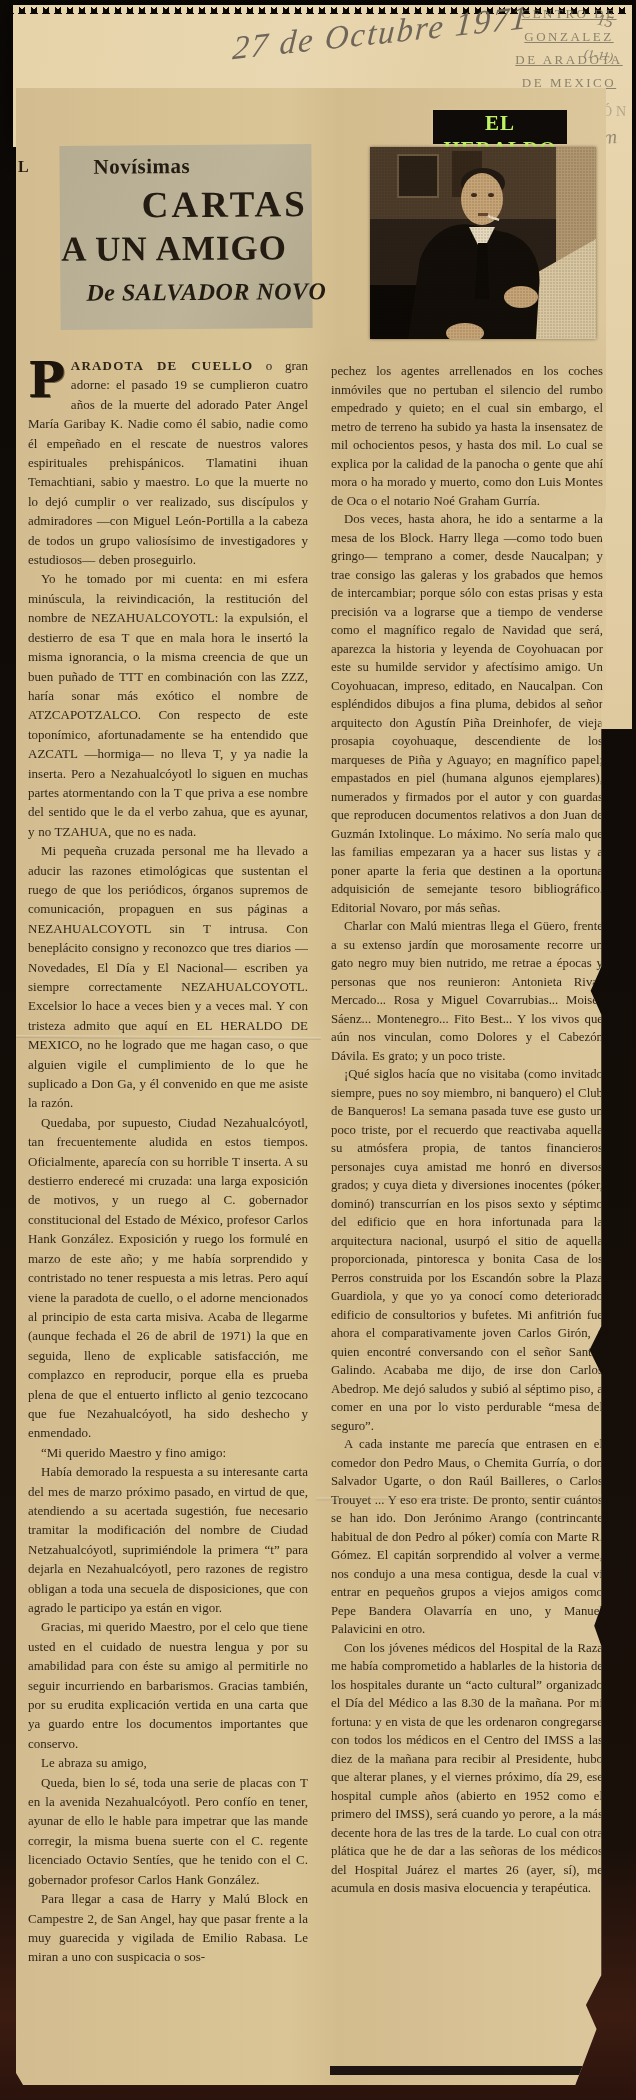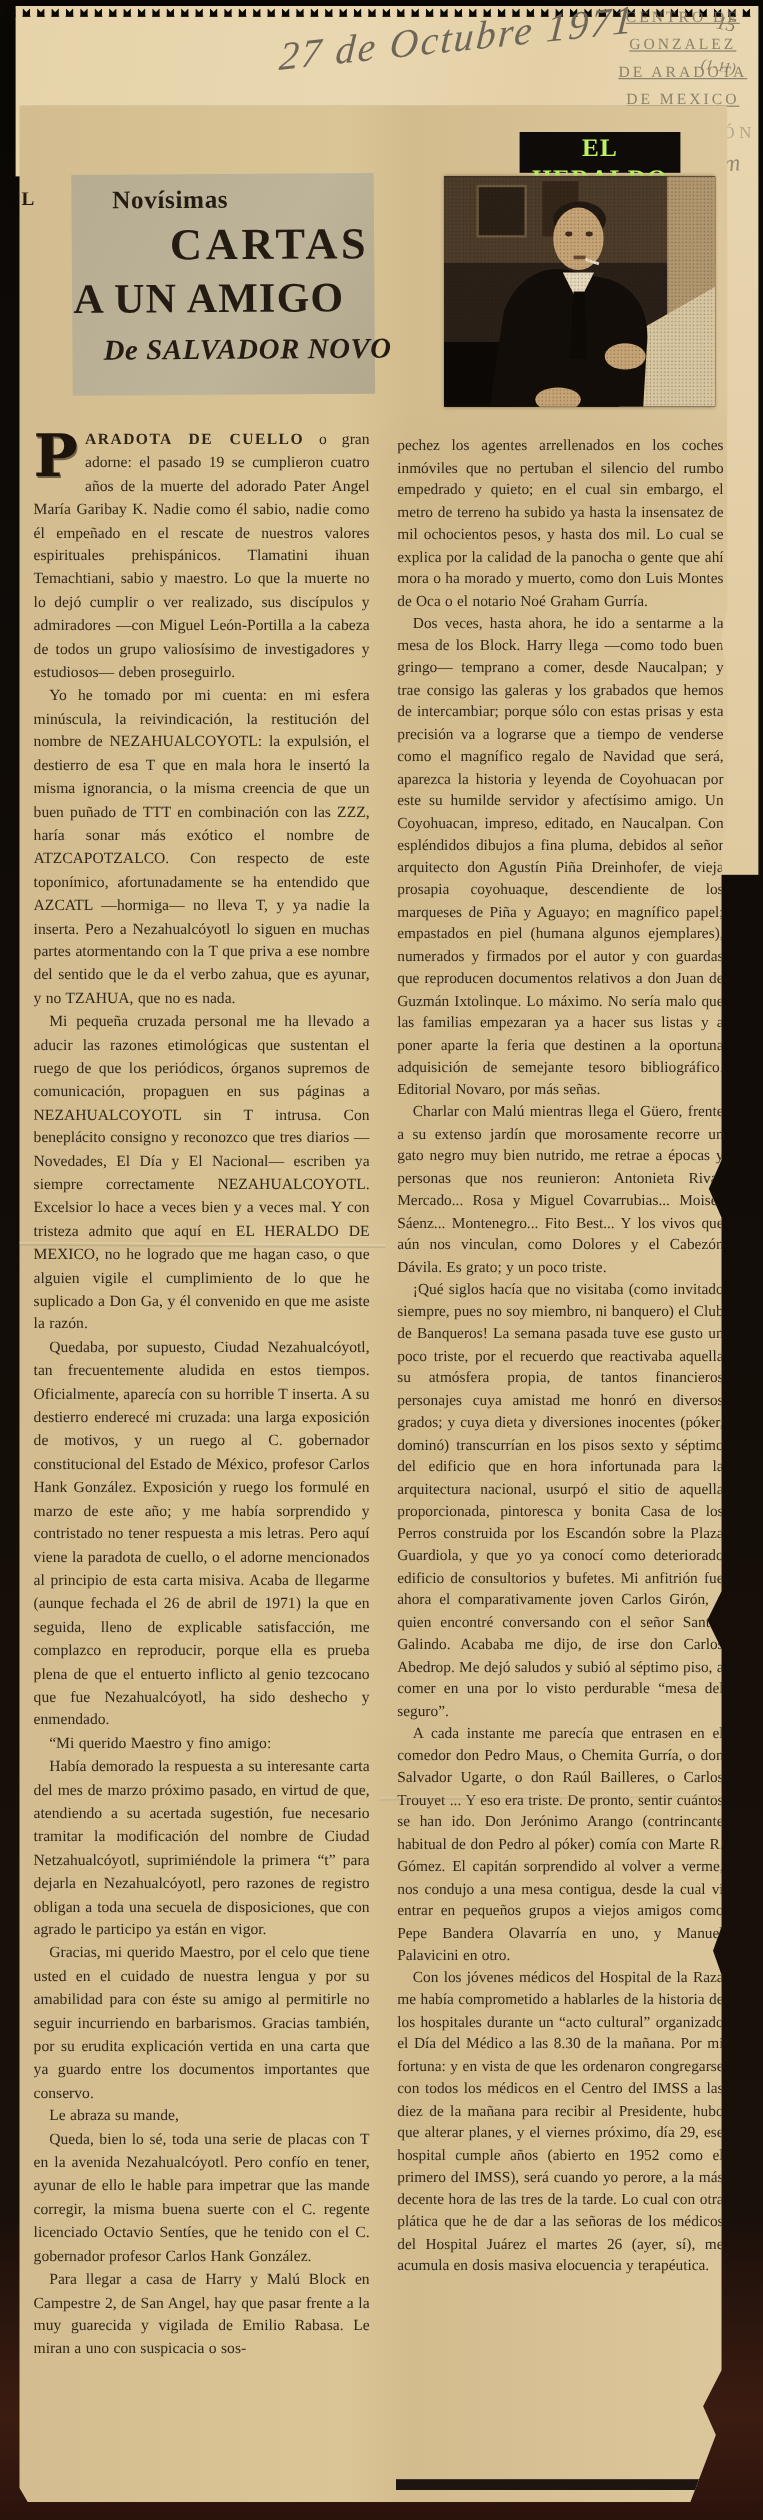--- a/index.html
+++ b/index.html
@@ -170,21 +170,21 @@
   </div>
 
   <div class="col col-left">
       <p class="para opening"><span class="dropcap">P</span><b class="lead">ARADOTA DE CUELLO</b> o gran adorne: el pasado 19 se cumplieron cuatro años de la muerte del adorado Pater Angel María Garibay K. Nadie como él sabio, nadie como él empeñado en el rescate de nuestros valores espirituales prehispánicos. Tlamatini ihuan Temachtiani, sabio y maestro. Lo que la muerte no lo dejó cumplir o ver realizado, sus discípulos y admiradores —con Miguel León-Portilla a la cabeza de todos un grupo valiosísimo de investigadores y estudiosos— deben proseguirlo.</p>
       <p class="para normal">Yo he tomado por mi cuenta: en mi esfera minúscula, la reivindicación, la restitución del nombre de NEZAHUALCOYOTL: la expulsión, el destierro de esa T que en mala hora le insertó la misma ignorancia, o la misma creencia de que un buen puñado de TTT en combinación con las ZZZ, haría sonar más exótico el nombre de ATZCAPOTZALCO. Con respecto de este toponímico, afortunadamente se ha entendido que AZCATL —hormiga— no lleva T, y ya nadie la inserta. Pero a Nezahualcóyotl lo siguen en muchas partes atormentando con la T que priva a ese nombre del sentido que le da el verbo zahua, que es ayunar, y no TZAHUA, que no es nada.</p>
       <p class="para normal">Mi pequeña cruzada personal me ha llevado a aducir las razones etimológicas que sustentan el ruego de que los periódicos, órganos supremos de comunicación, propaguen en sus páginas a NEZAHUALCOYOTL sin T intrusa. Con beneplácito consigno y reconozco que tres diarios —Novedades, El Día y El Nacional— escriben ya siempre correctamente NEZAHUALCOYOTL. Excelsior lo hace a veces bien y a veces mal. Y con tristeza admito que aquí en EL HERALDO DE MEXICO, no he logrado que me hagan caso, o que alguien vigile el cumplimiento de lo que he suplicado a Don Ga, y él convenido en que me asiste la razón.</p>
       <p class="para normal">Quedaba, por supuesto, Ciudad Nezahualcóyotl, tan frecuentemente aludida en estos tiempos. Oficialmente, aparecía con su horrible T inserta. A su destierro enderecé mi cruzada: una larga exposición de motivos, y un ruego al C. gobernador constitucional del Estado de México, profesor Carlos Hank González. Exposición y ruego los formulé en marzo de este año; y me había sorprendido y contristado no tener respuesta a mis letras. Pero aquí viene la paradota de cuello, o el adorne mencionados al principio de esta carta misiva. Acaba de llegarme (aunque fechada el 26 de abril de 1971) la que en seguida, lleno de explicable satisfacción, me complazco en reproducir, porque ella es prueba plena de que el entuerto inflicto al genio tezcocano que fue Nezahualcóyotl, ha sido deshecho y enmendado.</p>
       <p class="para normal">“Mi querido Maestro y fino amigo:</p>
       <p class="para normal">Había demorado la respuesta a su interesante carta del mes de marzo próximo pasado, en virtud de que, atendiendo a su acertada sugestión, fue necesario tramitar la modificación del nombre de Ciudad Netzahualcóyotl, suprimiéndole la primera “t” para dejarla en Nezahualcóyotl, pero razones de registro obligan a toda una secuela de disposiciones, que con agrado le participo ya están en vigor.</p>
       <p class="para normal">Gracias, mi querido Maestro, por el celo que tiene usted en el cuidado de nuestra lengua y por su amabilidad para con éste su amigo al permitirle no seguir incurriendo en barbarismos. Gracias también, por su erudita explicación vertida en una carta que ya guardo entre los documentos importantes que conservo.</p>
-      <p class="para closing">Le abraza su mande,</p>
+      <p class="para closing">Le abraza su amigo,</p>
       <p class="para normal">Queda, bien lo sé, toda una serie de placas con T en la avenida Nezahualcóyotl. Pero confío en tener, ayunar de ello le hable para impetrar que las mande corregir, la misma buena suerte con el C. regente licenciado Octavio Sentíes, que he tenido con el C. gobernador profesor Carlos Hank González.</p>
       <p class="para normal">Para llegar a casa de Harry y Malú Block en Campestre 2, de San Angel, hay que pasar frente a la muy guarecida y vigilada de Emilio Rabasa. Le miran a uno con suspicacia o sos-</p>
     </div>
   <div class="col col-right">
       <p class="para opening">pechez los agentes arrellenados en los coches inmóviles que no pertuban el silencio del rumbo empedrado y quieto; en el cual sin embargo, el metro de terreno ha subido ya hasta la insensatez de mil ochocientos pesos, y hasta dos mil. Lo cual se explica por la calidad de la panocha o gente que ahí mora o ha morado y muerto, como don Luis Montes de Oca o el notario Noé Graham Gurría.</p>
       <p class="para normal">Dos veces, hasta ahora, he ido a sentarme a la mesa de los Block. Harry llega —como todo buen gringo— temprano a comer, desde Naucalpan; y trae consigo las galeras y los grabados que hemos de intercambiar; porque sólo con estas prisas y esta precisión va a lograrse que a tiempo de venderse como el magnífico regalo de Navidad que será, aparezca la historia y leyenda de Coyohuacan por este su humilde servidor y afectísimo amigo. Un Coyohuacan, impreso, editado, en Naucalpan. Con espléndidos dibujos a fina pluma, debidos al señor arquitecto don Agustín Piña Dreinhofer, de vieja prosapia coyohuaque, descendiente de los marqueses de Piña y Aguayo; en magnífico papel; empastados en piel (humana algunos ejemplares), numerados y firmados por el autor y con guardas que reproducen documentos relativos a don Juan de Guzmán Ixtolinque. Lo máximo. No sería malo que las familias empezaran ya a hacer sus listas y a poner aparte la feria que destinen a la oportuna adquisición de semejante tesoro bibliográfico. Editorial Novaro, por más señas.</p>
       <p class="para normal">Charlar con Malú mientras llega el Güero, frente a su extenso jardín que morosamente recorre un gato negro muy bien nutrido, me retrae a épocas y personas que nos reunieron: Antonieta Rivas Mercado... Rosa y Miguel Covarrubias... Moisés Sáenz... Montenegro... Fito Best... Y los vivos que aún nos vinculan, como Dolores y el Cabezón Dávila. Es grato; y un poco triste.</p>
       <p class="para normal">¡Qué siglos hacía que no visitaba (como invitado siempre, pues no soy miembro, ni banquero) el Club de Banqueros! La semana pasada tuve ese gusto un poco triste, por el recuerdo que reactivaba aquella su atmósfera propia, de tantos financieros personajes cuya amistad me honró en diversos grados; y cuya dieta y diversiones inocentes (póker, dominó) transcurrían en los pisos sexto y séptimo del edificio que en hora infortunada para la arquitectura nacional, usurpó el sitio de aquella proporcionada, pintoresca y bonita Casa de los Perros construida por los Escandón sobre la Plaza Guardiola, y que yo ya conocí como deteriorado edificio de consultorios y bufetes. Mi anfitrión fue ahora el comparativamente joven Carlos Girón, a quien encontré conversando con el señor Santos Galindo. Acababa me dijo, de irse don Carlos Abedrop. Me dejó saludos y subió al séptimo piso, a comer en una por lo visto perdurable “mesa del seguro”.</p>
       <p class="para normal">A cada instante me parecía que entrasen en el comedor don Pedro Maus, o Chemita Gurría, o don Salvador Ugarte, o don Raúl Bailleres, o Carlos Trouyet ... Y eso era triste. De pronto, sentir cuántos se han ido. Don Jerónimo Arango (contrincante habitual de don Pedro al póker) comía con Marte R. Gómez. El capitán sorprendido al volver a verme, nos condujo a una mesa contigua, desde la cual vi entrar en pequeños grupos a viejos amigos como Pepe Bandera Olavarría en uno, y Manuel Palavicini en otro.</p>
       <p class="para normal">Con los jóvenes médicos del Hospital de la Raza me había comprometido a hablarles de la historia de los hospitales durante un “acto cultural” organizado el Día del Médico a las 8.30 de la mañana. Por mi fortuna: y en vista de que les ordenaron congregarse con todos los médicos en el Centro del IMSS a las diez de la mañana para recibir al Presidente, hubo que alterar planes, y el viernes próximo, día 29, ese hospital cumple años (abierto en 1952 como el primero del IMSS), será cuando yo perore, a la más decente hora de las tres de la tarde. Lo cual con otra plática que he de dar a las señoras de los médicos del Hospital Juárez el martes 26 (ayer, sí), me acumula en dosis masiva elocuencia y terapéutica.</p>

